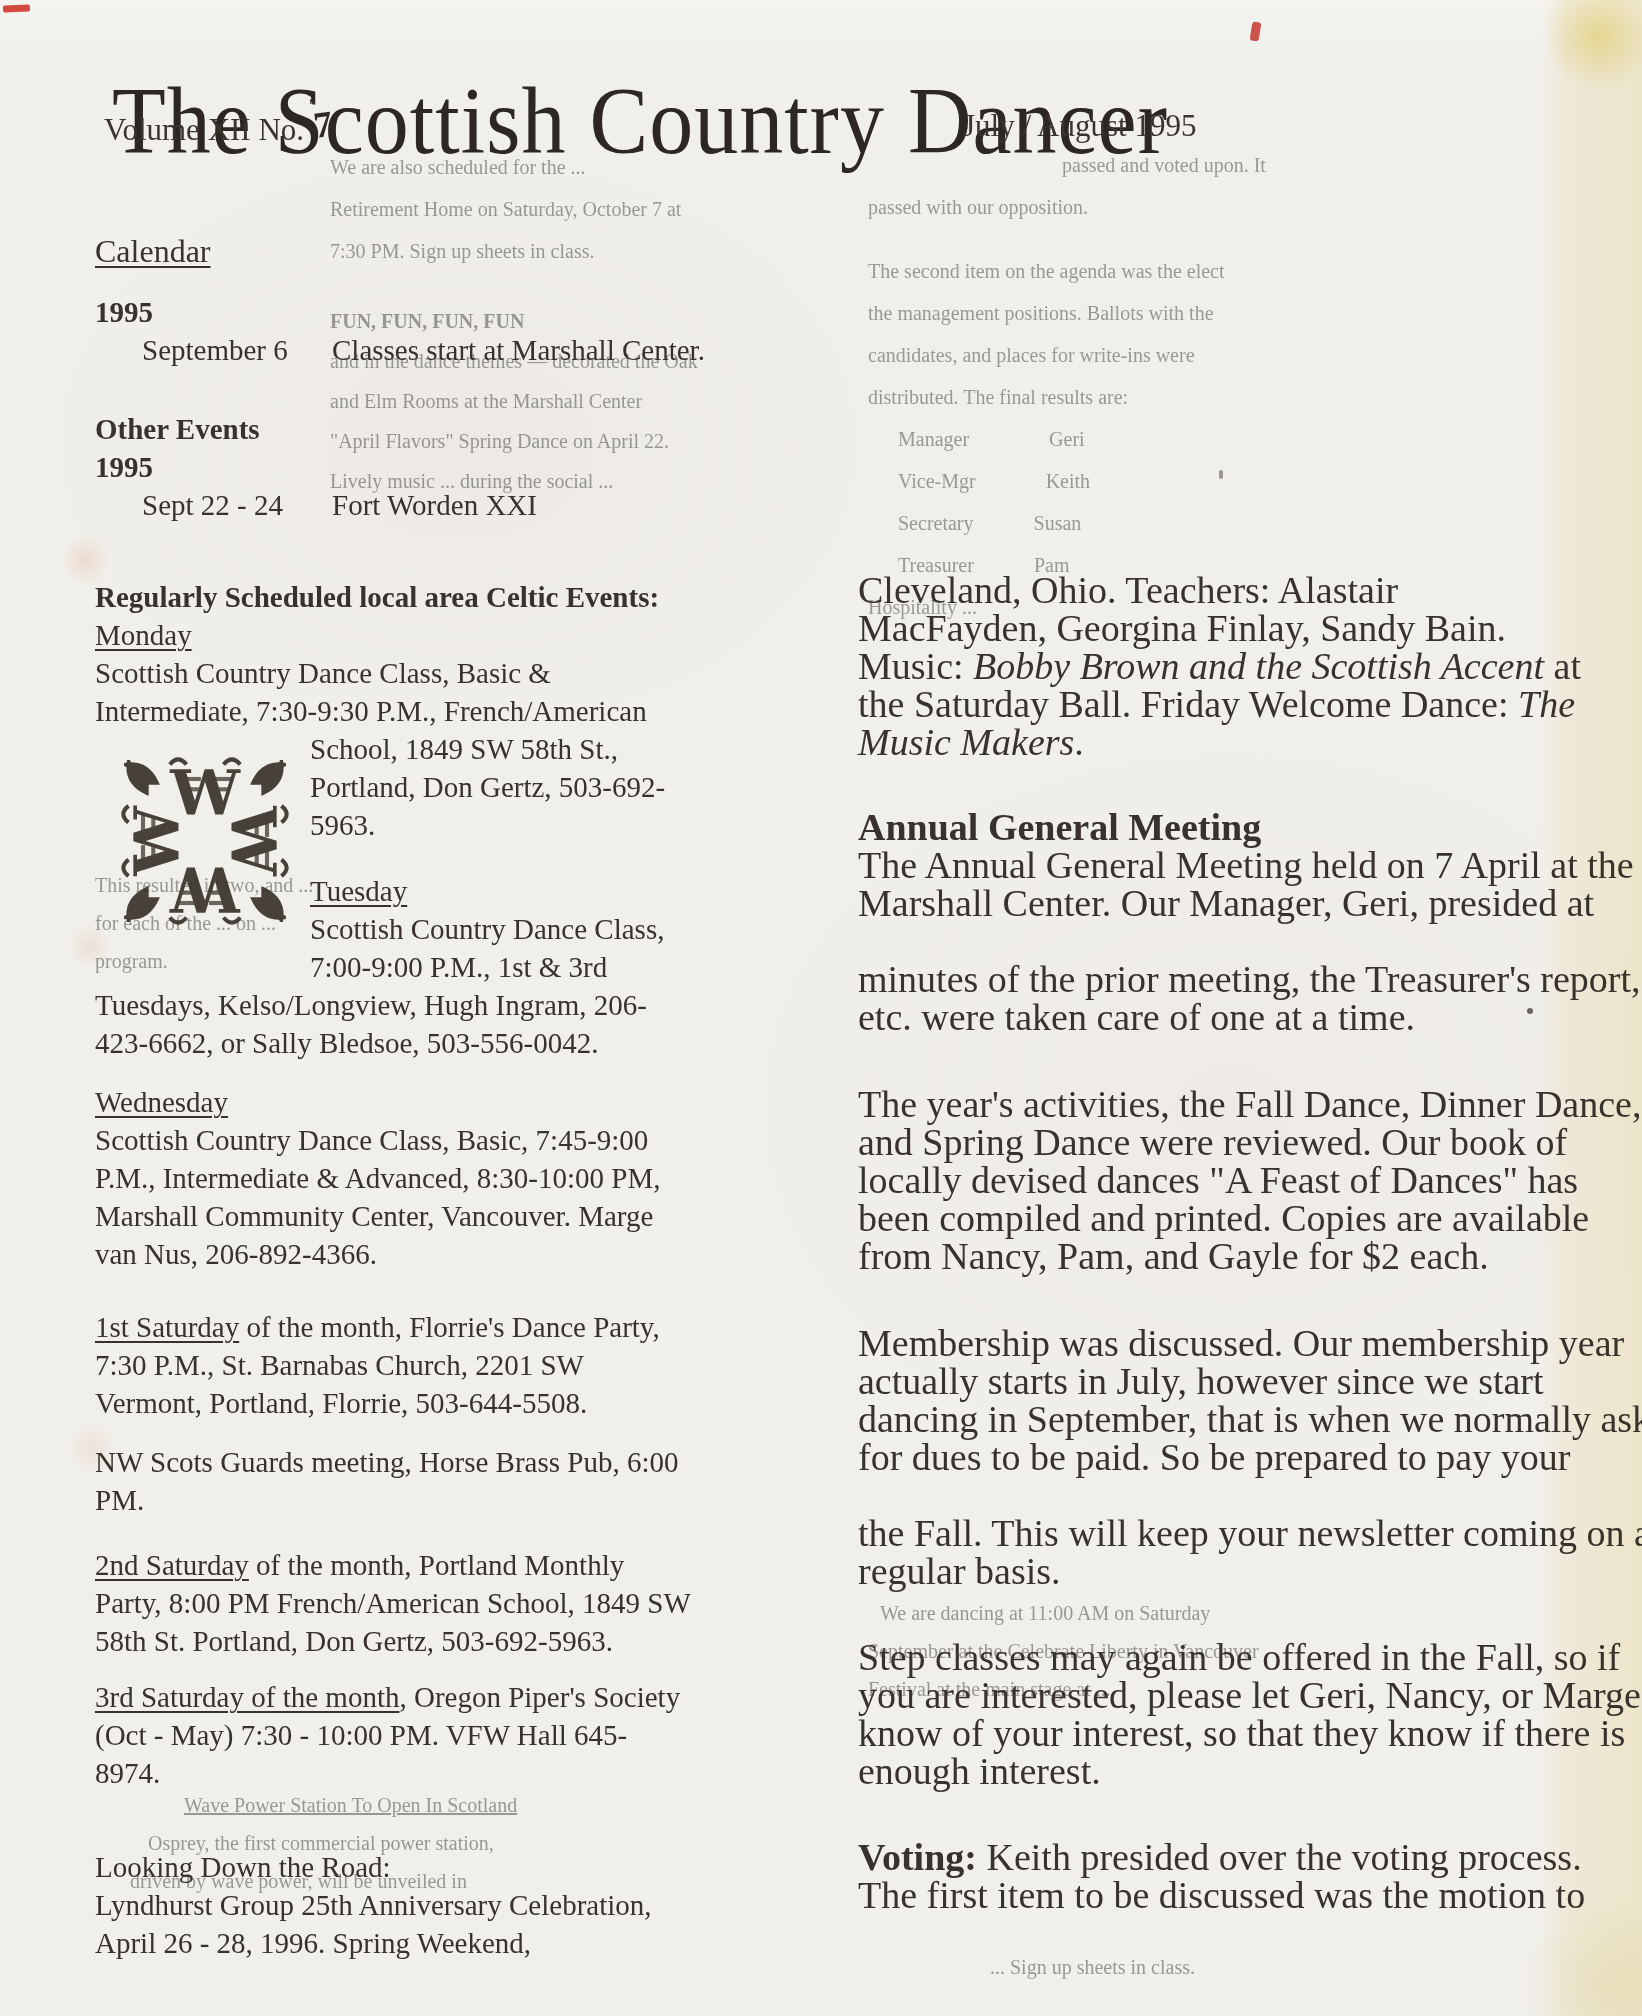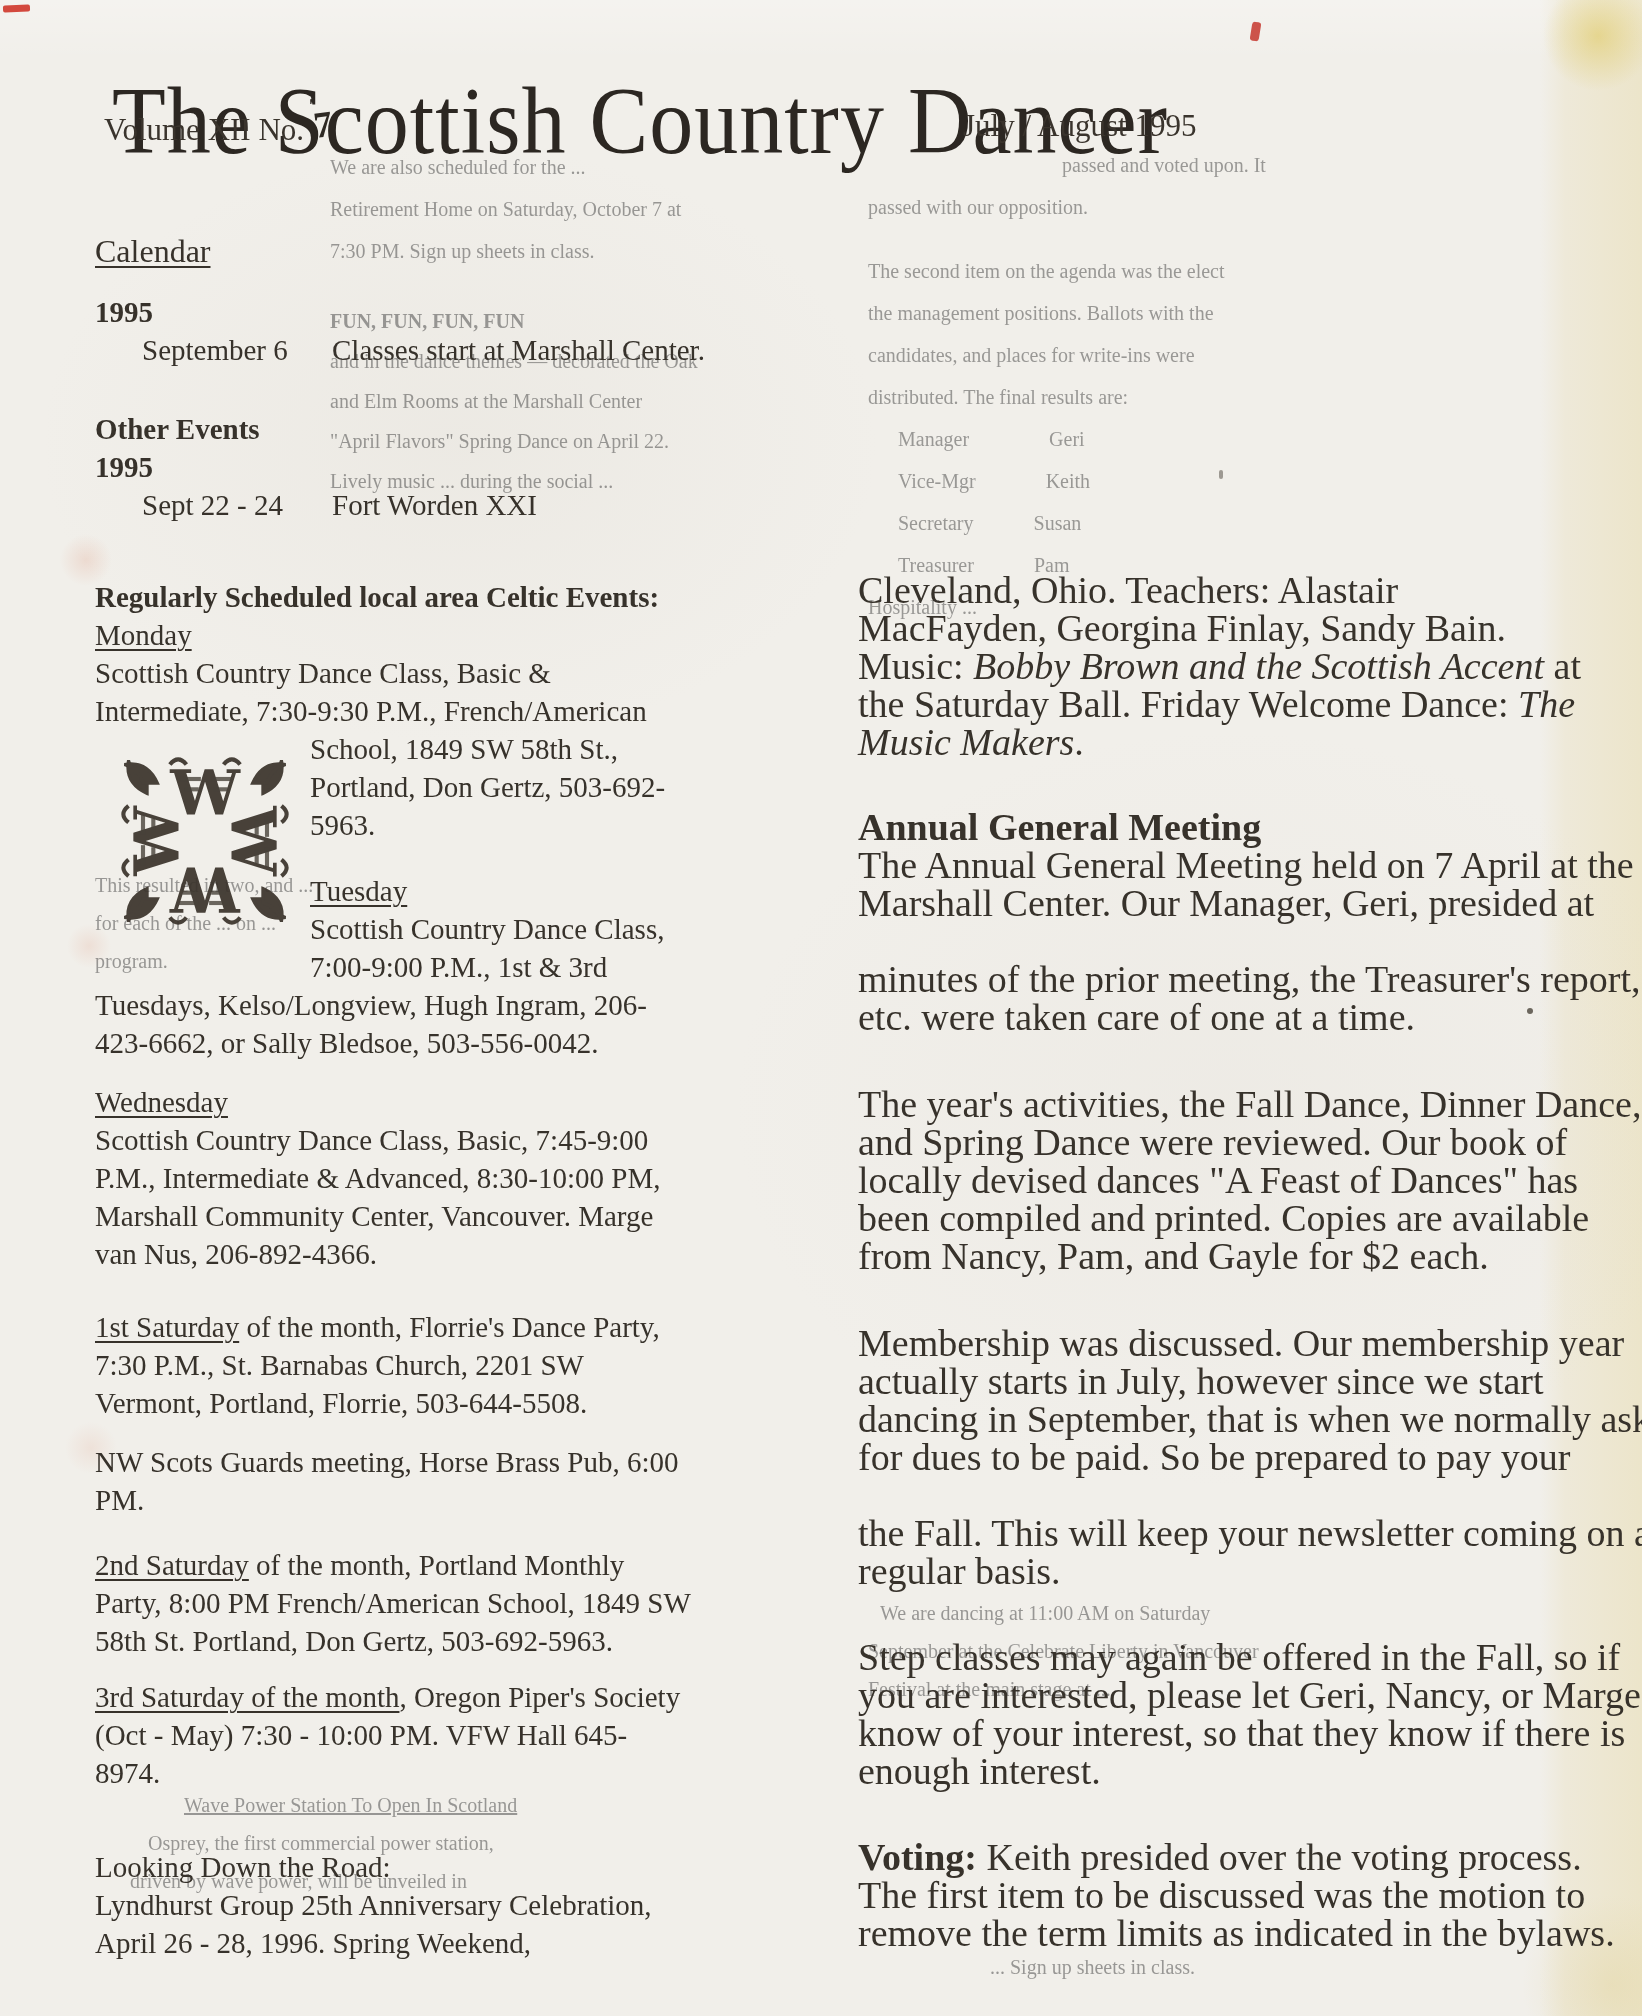--- a/index.html
+++ b/index.html
@@ -198,21 +198,20 @@
       <div class="line" style="top: 1400px;"><span>dancing in September, that is when we normally ask</span></div>
       <div class="line" style="top: 1438px;"><span>for dues to be paid.  So be prepared to pay your</span></div>
       <div class="line" style="top: 1514px;"><span>the Fall. This will keep your newsletter coming on a</span></div>
       <div class="line" style="top: 1552px;"><span>regular basis.</span></div>
       <div class="line" style="top: 1638px;"><span>Step classes may again be offered in the Fall, so if</span></div>
       <div class="line" style="top: 1676px;"><span>you are interested, please let Geri, Nancy, or Marge</span></div>
       <div class="line" style="top: 1714px;"><span>know of your interest, so that they know if there is</span></div>
       <div class="line" style="top: 1752px;"><span>enough interest.</span></div>
       <div class="line" style="top: 1838px;"><span class="b">Voting:</span><span> Keith presided over the voting process.</span></div>
       <div class="line" style="top: 1876px;"><span>The first item to be discussed was the motion to</span></div>
-      <div class="line" style="top: 1914px;"><span>remove the term limits as indicated in the bylaws.</span></div>
     </div>
 
   <svg id="logo" viewBox="0 0 180 180" aria-hidden="true">
     <g id="logo-ink" fill="#3a332b" stroke="#3a332b" opacity="0.92">
       <g id="motif">
         <text x="90" y="64" text-anchor="middle" font-family="DejaVu Serif, serif" font-size="60" font-weight="bold" stroke="none">W</text>
         <path d="M34,44 Q12,34 16,12 Q20,26 34,30 Z" stroke-width="3" fill="#3a332b"></path>
         <path d="M146,44 Q168,34 164,12 Q160,26 146,30 Z" stroke-width="3" fill="#3a332b"></path>
         <path d="M56,16 q8,-10 16,0" fill="none" stroke-width="4"></path>
         <path d="M108,16 q8,-10 16,0" fill="none" stroke-width="4"></path>

